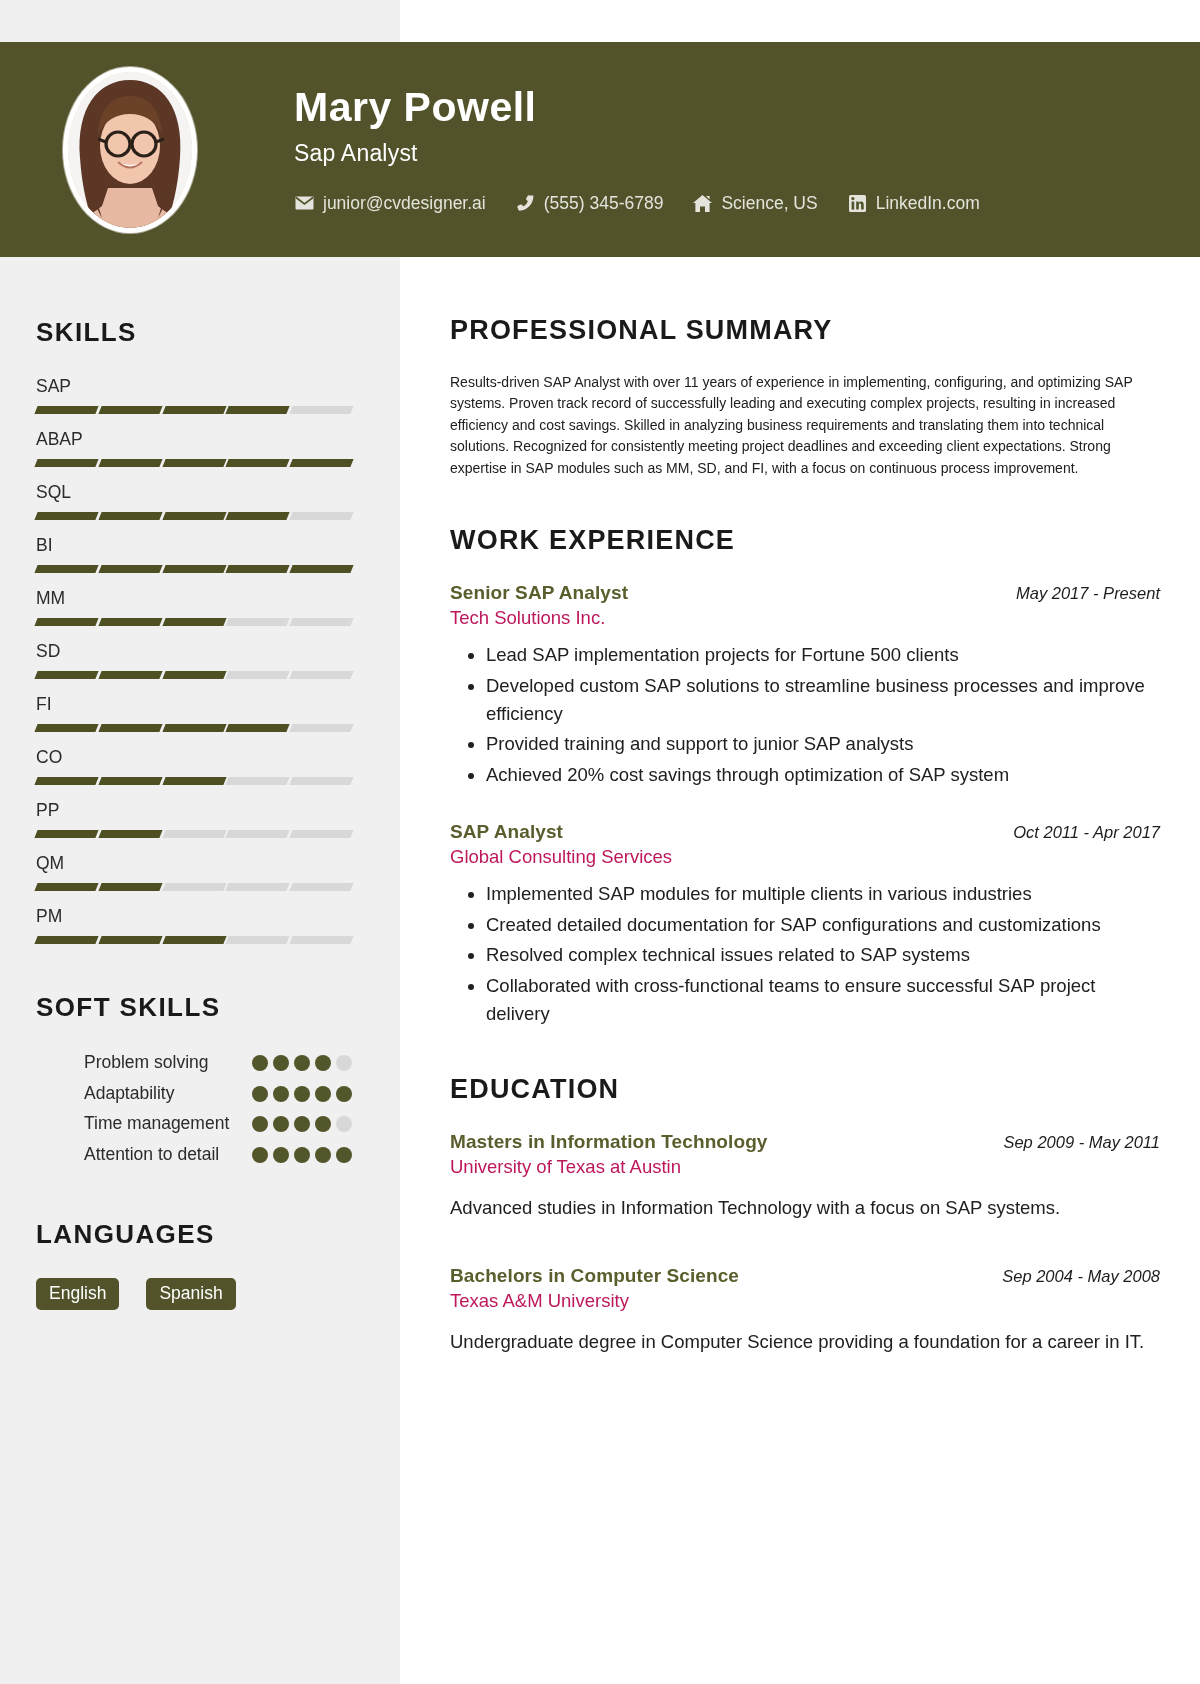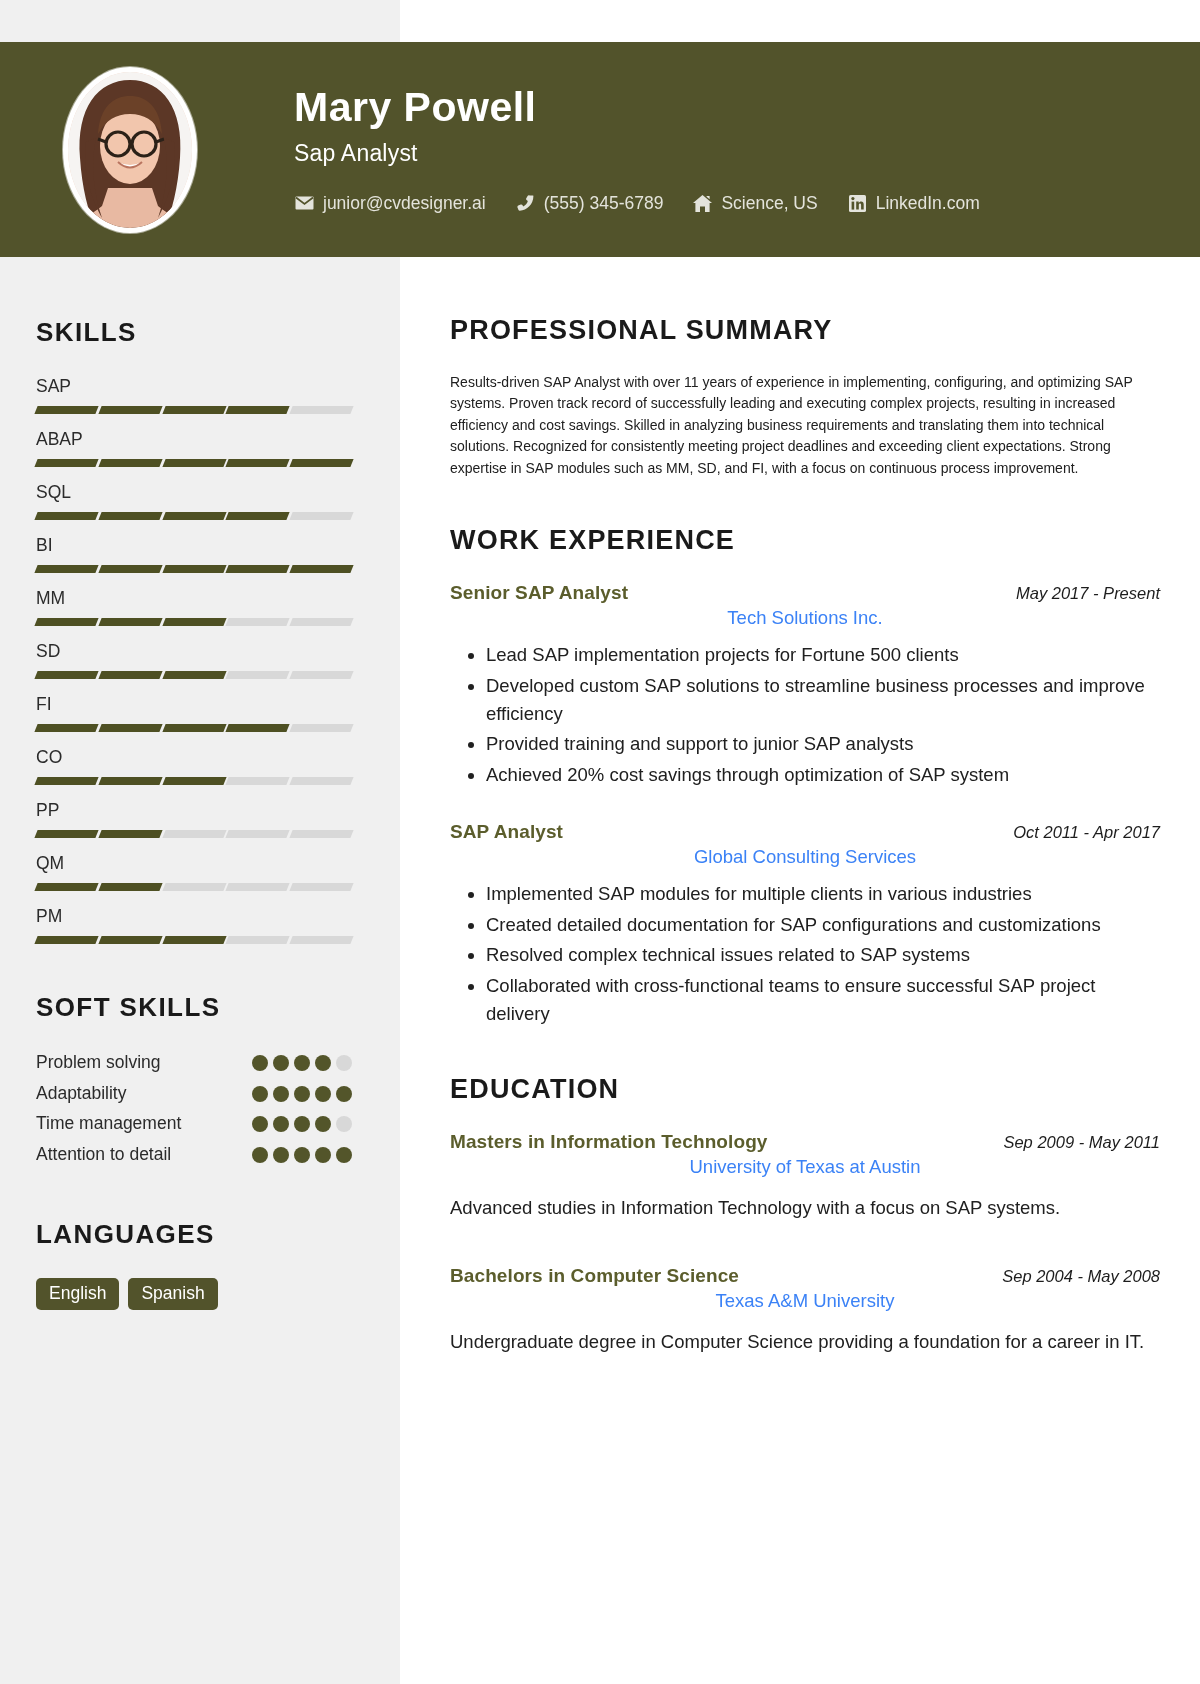--- a/index.html
+++ b/index.html
@@ -171,40 +171,41 @@
     align-items: flex-start;
     justify-content: space-between;
     margin-bottom: 7px;
   }
 
   .soft-name {
     font-size: 17.5px;
     color: #2b2b2b;
     line-height: 1.35;
     max-width: 170px;
+    margin-left: 48px;
   }
 
   .dots {
     display: flex;
     gap: 5px;
     padding-top: 4px;
     flex: 0 0 auto;
   }
 
   .dot {
     width: 16px;
     height: 16px;
     border-radius: 50%;
     background: #d8d8d8;
   }
   .dot.on { background: #53552a; }
 
   .lang-block { margin-top: 52px; }
 
-  .lang-tags { display: flex; gap: 9px; flex-wrap: wrap; }
+  .lang-tags { display: flex; gap: 27px; flex-wrap: wrap; }
 
   .lang-tag {
     background: #52532b;
     color: #ffffff;
     font-size: 17.5px;
     padding: 7px 13px 8px 13px;
     border-radius: 5px;
     line-height: 1;
   }
 
@@ -245,23 +246,22 @@
   .entry-date {
     font-size: 16.5px;
     font-style: italic;
     color: #1d1d1d;
     white-space: nowrap;
     flex: 0 0 auto;
   }
 
   .entry-org {
     font-size: 18.5px;
-    color: #3b82f6;
+    color: #be185d;
     margin-top: 3px;
-    text-align: center;
   }
 
   .bullets {
     margin: 12px 0 0 0;
     padding-left: 36px;
   }
 
   .bullets li {
     font-size: 18.5px;
     line-height: 1.5;

